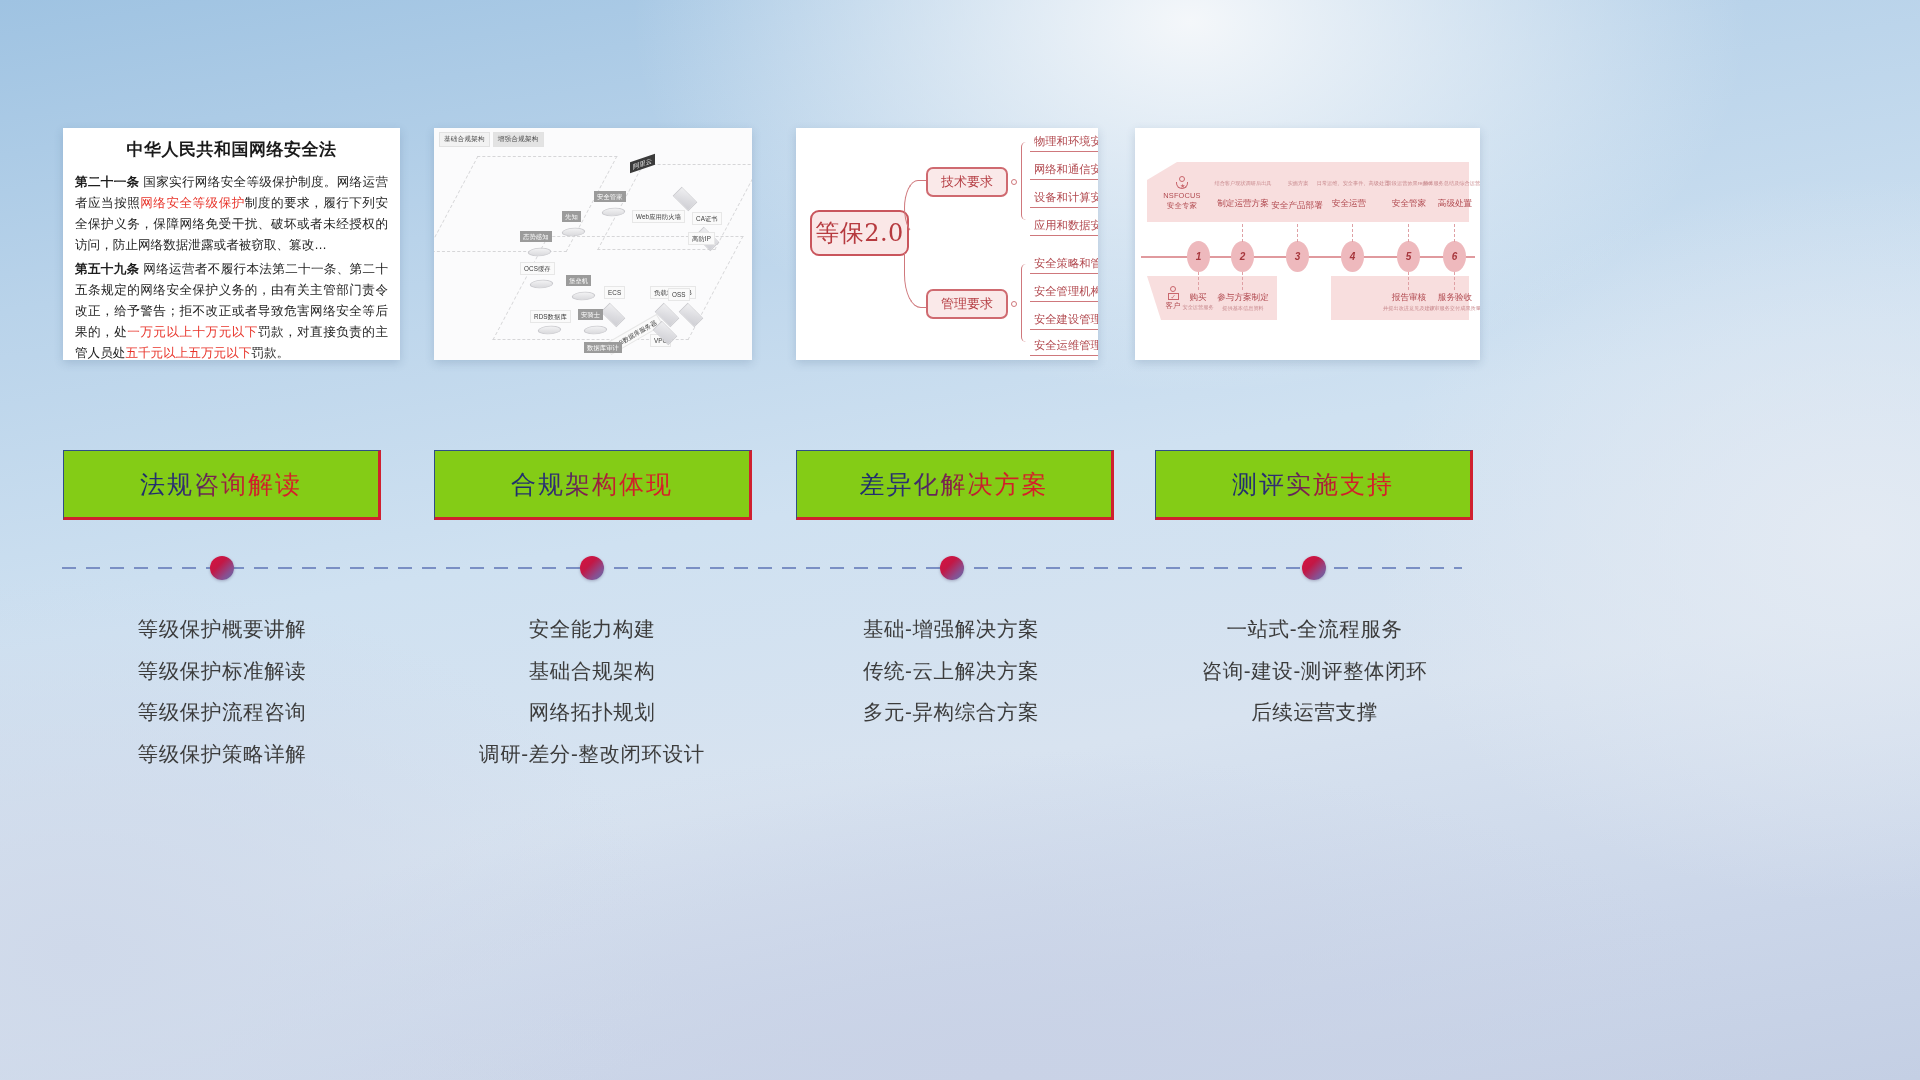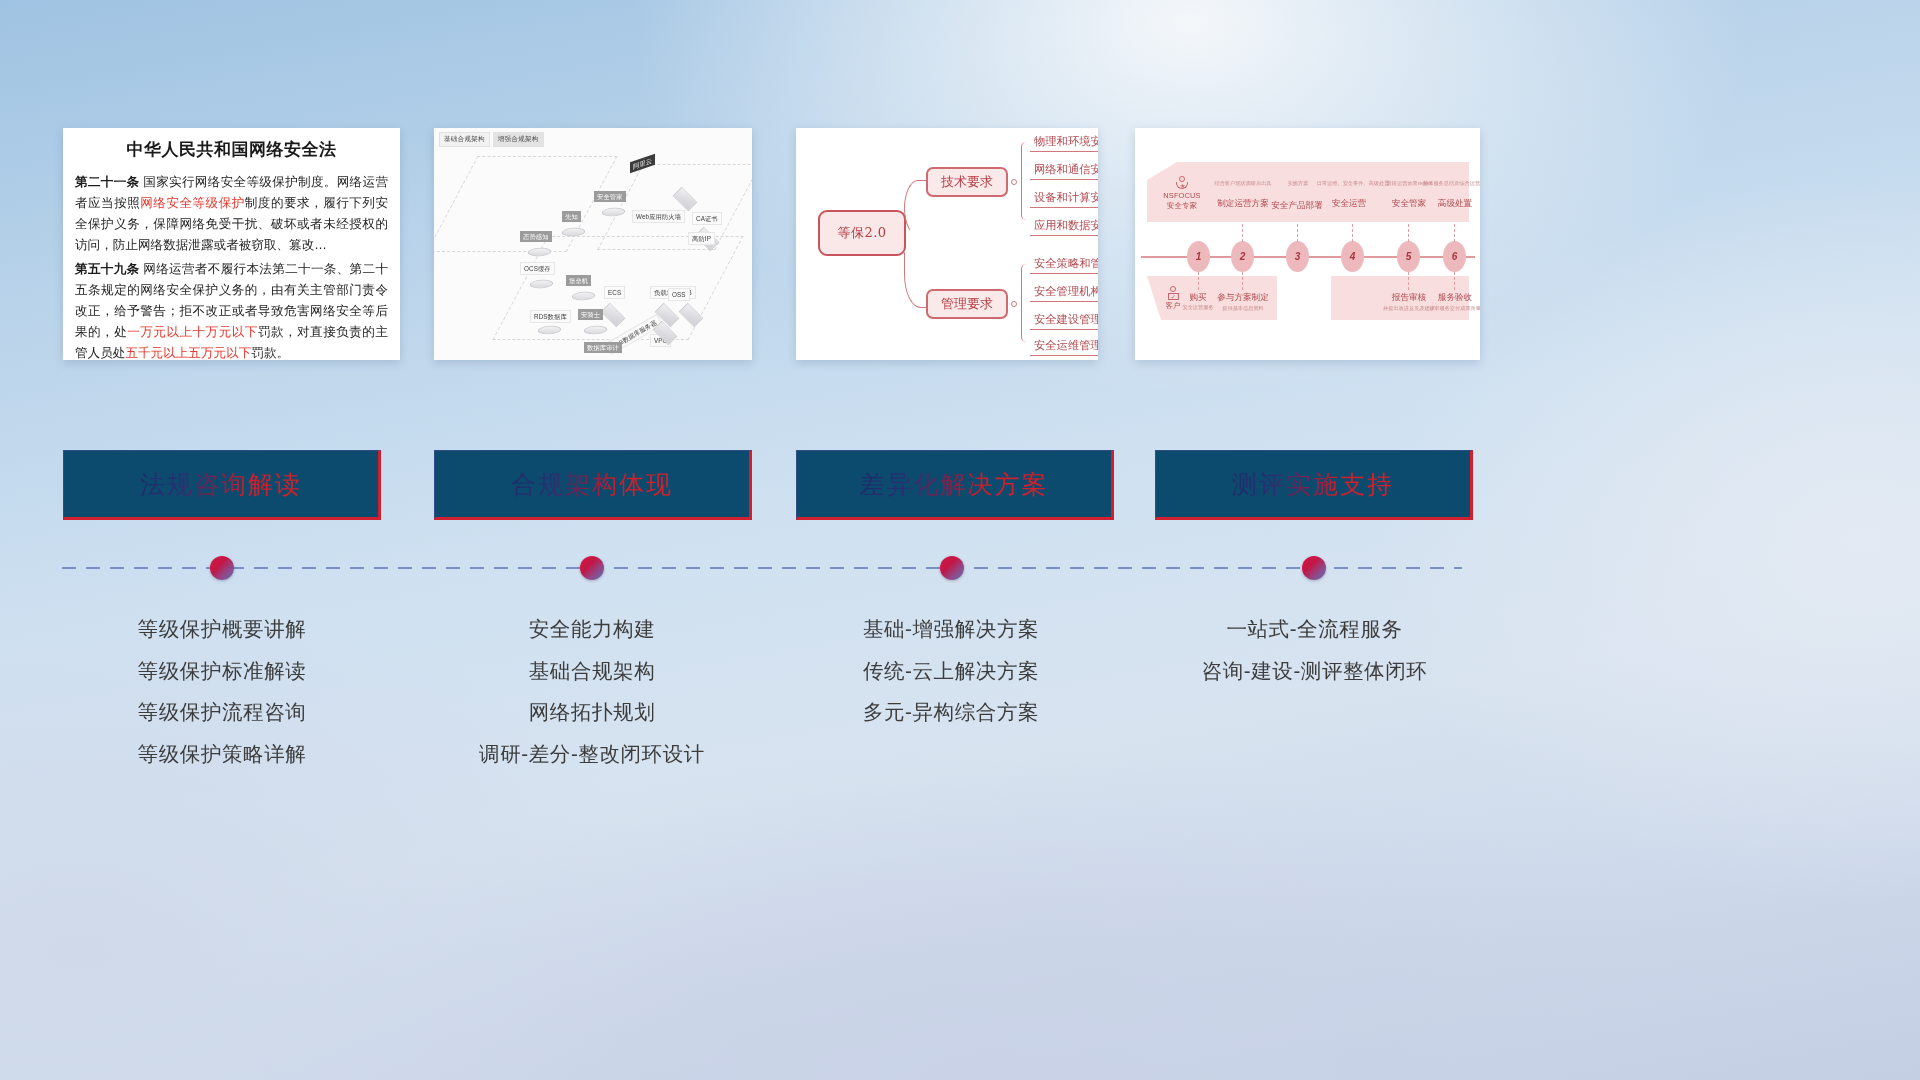--- a/index.html
+++ b/index.html
@@ -65,26 +65,25 @@
   }
   .arch .cube {
     position: absolute; width: 22px; height: 22px;
     background: linear-gradient(135deg,#efeff1 0%,#dcdce0 55%,#cfcfd4 100%);
     border: 1px solid #cacace; transform: rotate(45deg) scaleY(.58);
   }
 
   
   .mind { position: relative; width: 100%; height: 100%; background: #fff; }
   .mind .root {
-    position: absolute; left: 14px; top: 82px; width: 88px; height: 46px;
+    position: absolute; left: 14px; top: 82px; width: 99px; height: 46px;
     border: 2.5px solid #c9555c; border-radius: 9px; background: #fae7e7;
     display: flex; align-items: center; justify-content: center;
-    font-size: 13px; color: #b63a3f; letter-spacing: .5px;
+    font-size: 24px; color: #b63a3f; letter-spacing: .5px;
     font-family: "DejaVu Serif", serif;
-    margin-left: 8px;
   }
   .mind .branch {
     position: absolute; width: 82px; height: 30px; border: 2px solid #cf6a70;
     border-radius: 7px; background: #fae9e9;
     display: flex; align-items: center; justify-content: center;
     font-size: 13px; color: #b64046; font-family: "DejaVu Serif", serif;
   }
   .mind .branch.b1 { left: 130px; top: 39px; }
   .mind .branch.b2 { left: 130px; top: 161px; }
   .mind .leaf {
@@ -140,21 +139,21 @@
   .nsf .client { position: absolute; left: 18px; top: 158px; width: 40px; text-align: center; }
   .nsf .client .cicon { width: 13px; height: 14px; margin: 0 auto 1px auto; position: relative; }
   .nsf .client .cicon .ch { position:absolute; left:3.5px; top:0; width:6px; height:6px; border:1.2px solid #c9666c; border-radius:50%; }
   .nsf .client .cicon .cb { position:absolute; left:1px; top:6.5px; width:11px; height:7.5px; border:1.2px solid #c9666c; }
   .nsf .client .cicon .ck { position:absolute; left:4px; top:7.5px; font-size:6.5px; color:#c9666c; line-height:6.5px; }
 
   
   .titles { position: absolute; left: 0; top: 450px; width: 1920px; height: 70px; }
   .titlebox {
     position: absolute; top: 0; height: 70px;
-    background: #0c4a6e;
+    background: #84cc16;
     border: 1.6px solid #2f4e86;
     border-right: 3px solid #d0202f;
     border-bottom: 3px solid #d0202f;
     display: flex; align-items: center; justify-content: center;
   }
   .titlebox span {
     font-size: 25px; letter-spacing: 2px; font-weight: 500;
     background: linear-gradient(100deg, #1c2d6b 0%, #2b2f74 26%, #8e1f45 50%, #cf1f2a 66%, #d81f28 100%);
     -webkit-background-clip: text; background-clip: text; color: transparent;
     -webkit-text-fill-color: transparent;
@@ -392,14 +391,15 @@
     <li>调研-差分-整改闭环设计</li>
   </ul>
   <ul class="col k3">
     <li>基础-增强解决方案</li>
     <li>传统-云上解决方案</li>
     <li>多元-异构综合方案</li>
   </ul>
   <ul class="col k4">
     <li>一站式-全流程服务</li>
     <li>咨询-建设-测评整体闭环</li>
+    <li>后续运营支撑</li>
   </ul>
 </div>
 
 </body></html>

